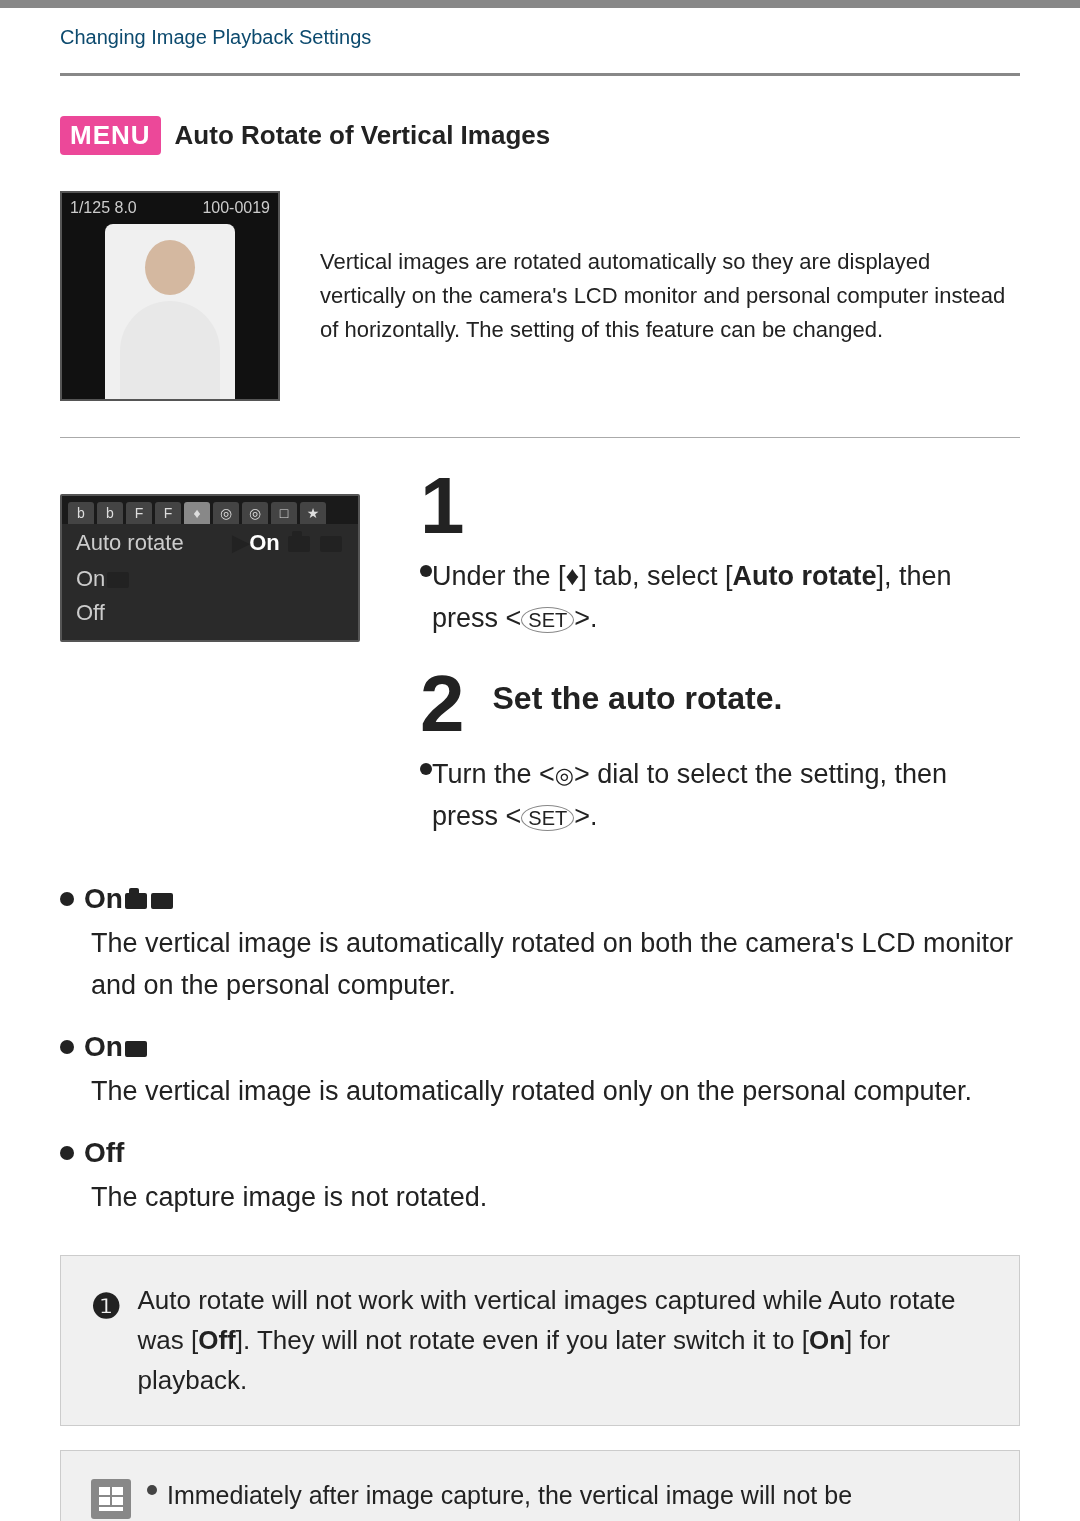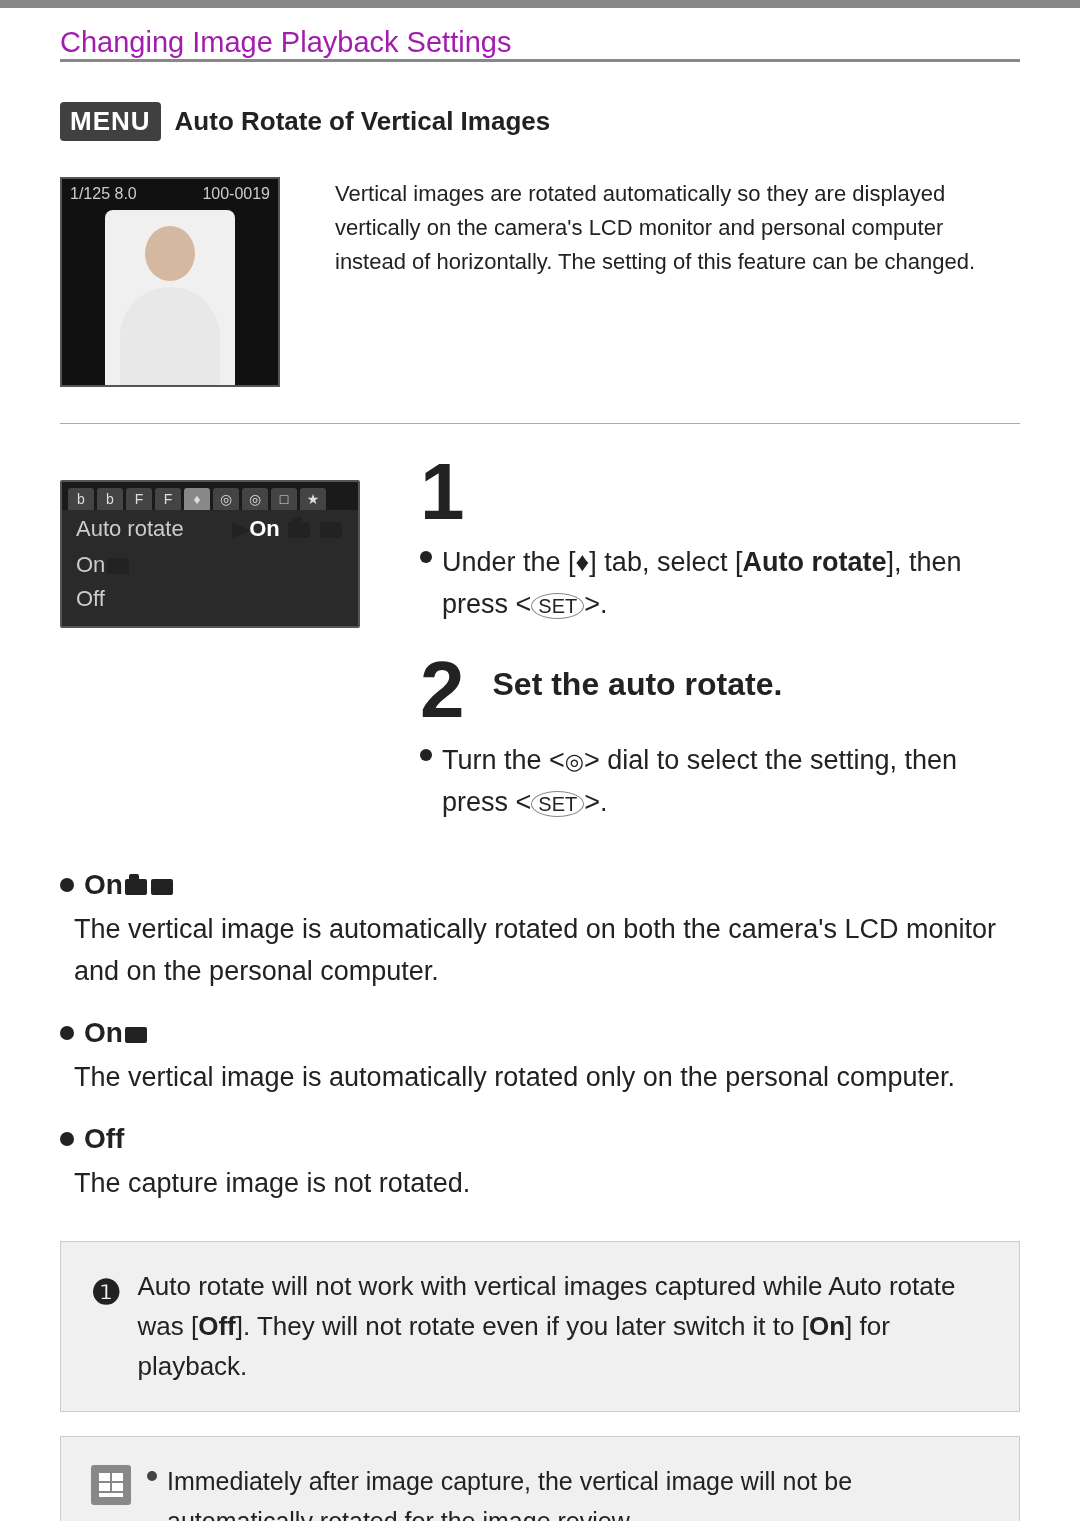--- a/index.html
+++ b/index.html
@@ -13,23 +13,23 @@
       position: relative;
     }
 
     .top-bar {
       width: 100%;
       height: 8px;
       background: #888;
     }
 
     .breadcrumb {
-      padding: 18px 60px 0 60px;
-      font-size: 29px;
-      color: #a21caf;
+      padding: 18px 60px 24px 60px;
+      font-size: 20px;
+      color: #0c4a6e;
     }
 
     .divider-top {
       height: 3px;
       background: #888;
       margin: 0 60px;
     }
 
     .main-content {
       padding: 40px 60px 60px 60px;
@@ -37,39 +37,40 @@
 
     
     .section-title {
       display: flex;
       align-items: center;
       gap: 14px;
       margin-bottom: 36px;
     }
 
     .menu-badge {
-      background: #404040;
+      background: #ec4899;
       color: #fff;
       font-size: 26px;
       font-weight: bold;
       padding: 4px 10px;
       border-radius: 4px;
       letter-spacing: 1px;
     }
 
     .section-title-text {
       font-size: 26px;
       font-weight: bold;
     }
 
     
     .intro-block {
       display: flex;
-      gap: 55px;
+      gap: 40px;
       margin-bottom: 36px;
+      align-items: center;
     }
 
     .camera-image {
       flex-shrink: 0;
       width: 220px;
       height: 210px;
       background: #111;
       border: 2px solid #555;
       position: relative;
       overflow: hidden;
@@ -159,21 +160,20 @@
       padding-top: 8px;
     }
 
     .step-content {
       font-size: 27px;
       line-height: 1.55;
     }
 
     .step-content .bullet {
       display: flex;
-      gap: 10px;
       align-items: flex-start;
       margin-bottom: 6px;
     }
 
     .bullet-dot {
       flex-shrink: 0;
       width: 12px;
       height: 12px;
       background: #222;
       border-radius: 50%;
@@ -262,21 +262,21 @@
     }
 
     .bullet-heading-text {
       font-size: 28px;
       font-weight: bold;
     }
 
     .bullet-body {
       font-size: 27px;
       line-height: 1.55;
-      margin-left: 14px;
+      margin-left: 31px;
     }
 
     
     .warning-box {
       background: #f0f0f0;
       border: 1px solid #ccc;
       padding: 24px 30px;
       margin: 36px 0 24px;
       display: flex;
       gap: 16px;

